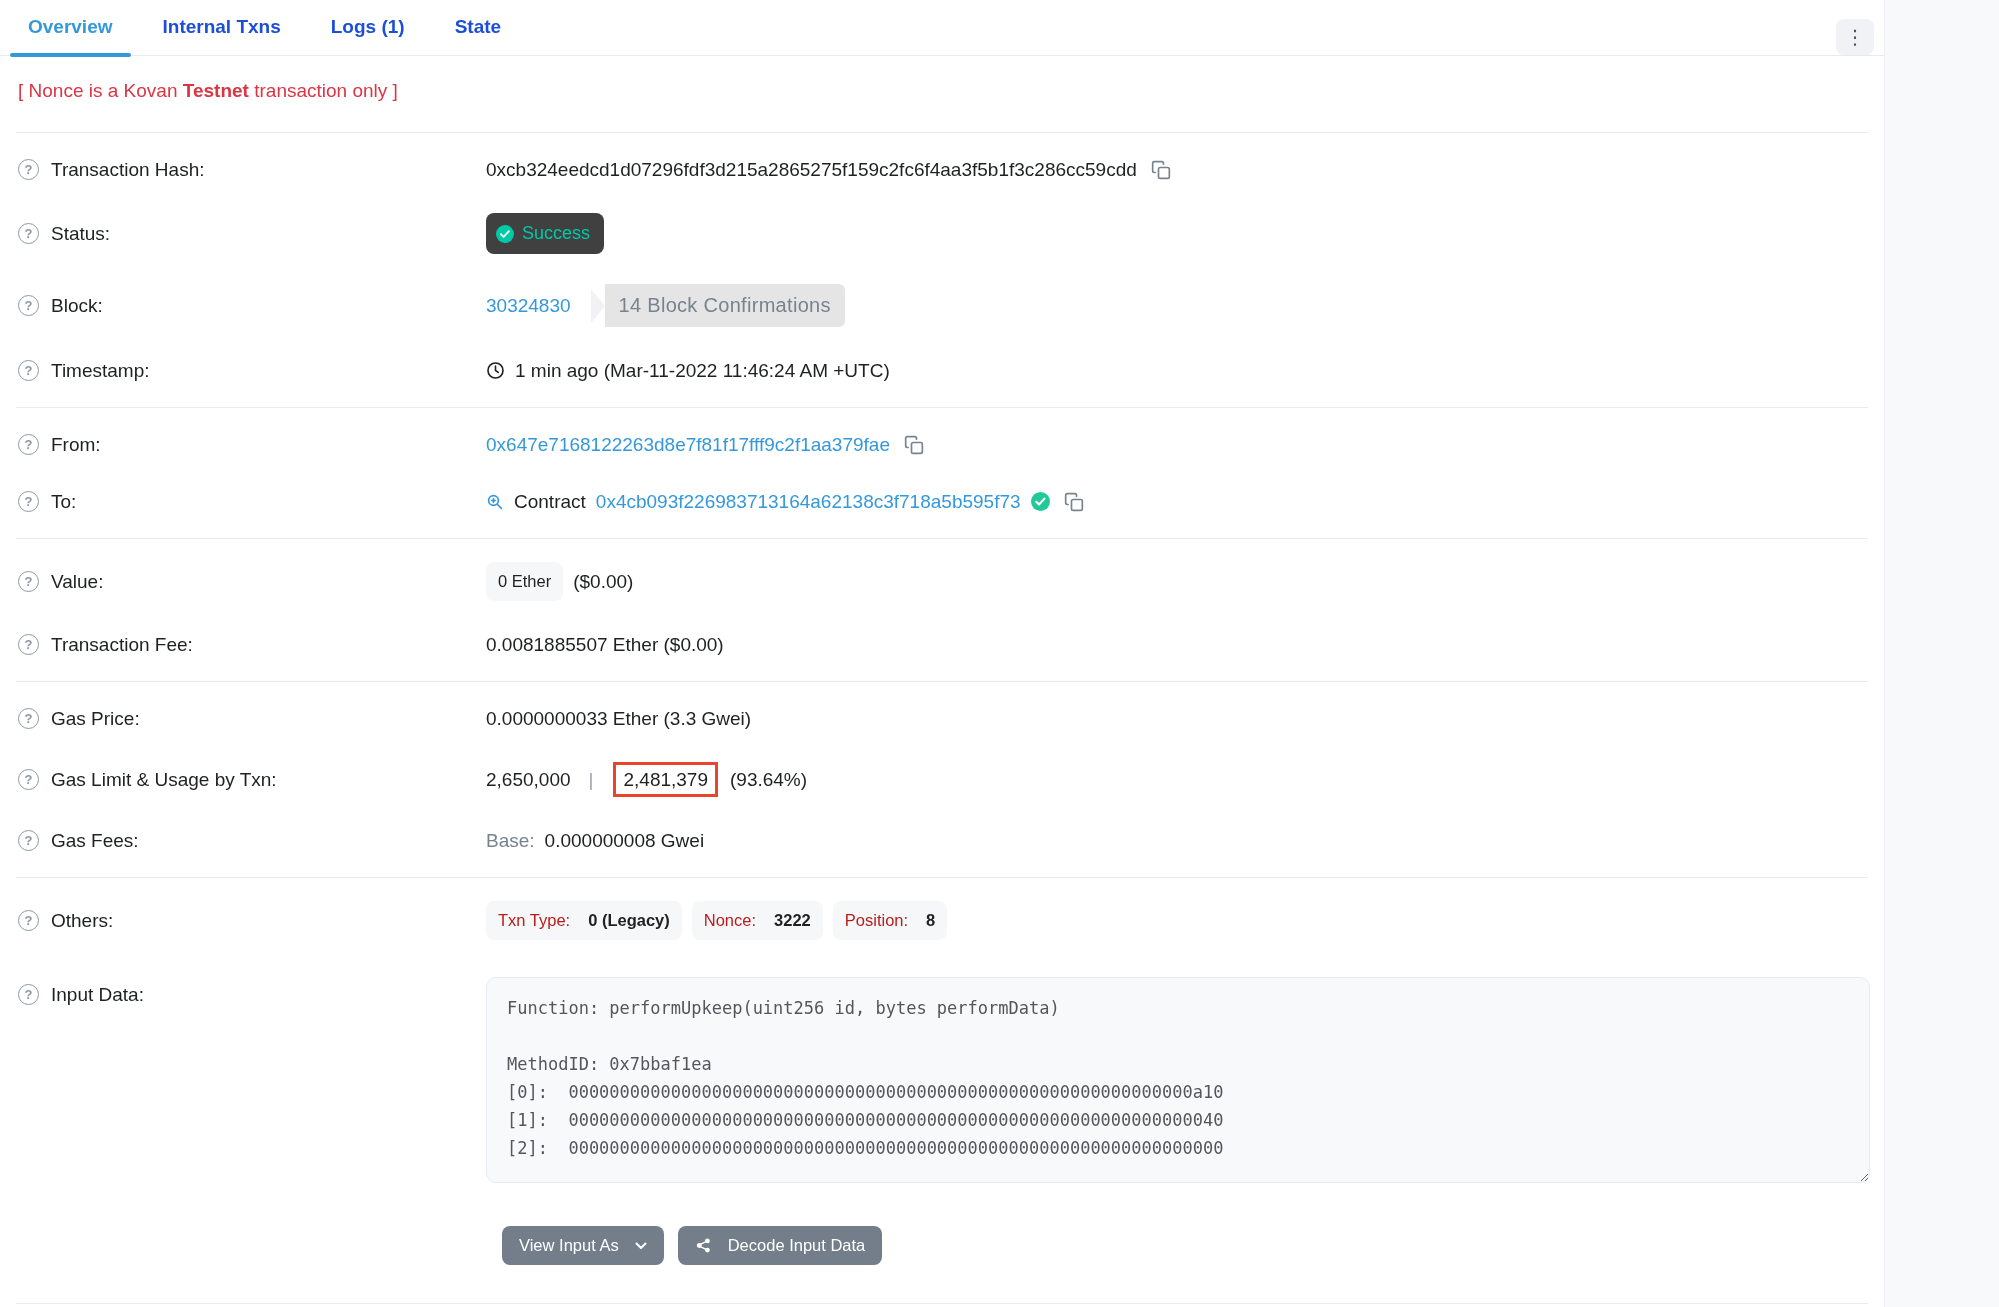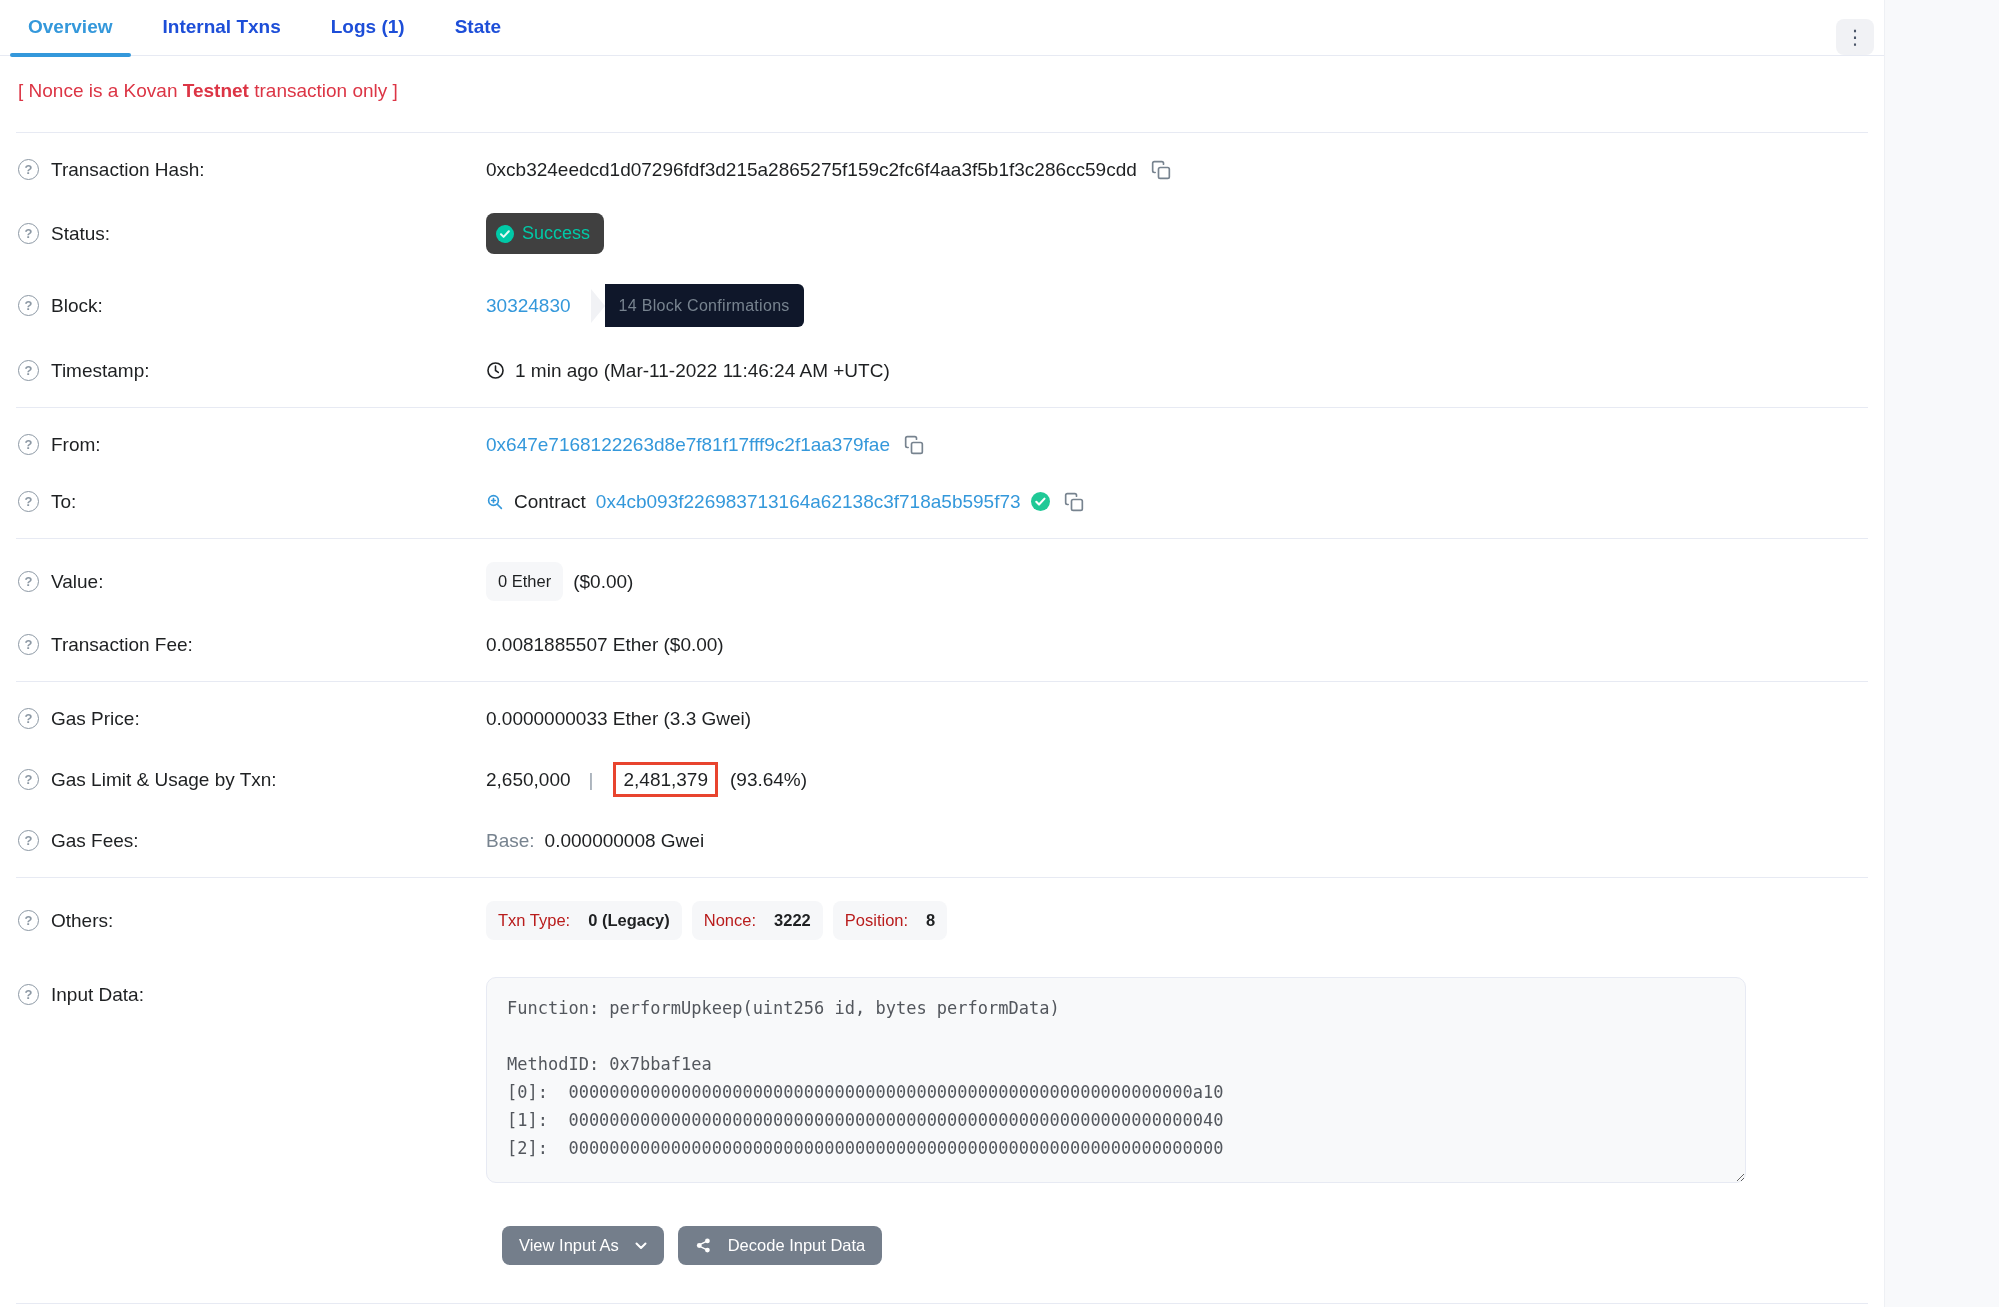--- a/index.html
+++ b/index.html
@@ -73,38 +73,38 @@
     border-radius: 8px; padding: 7px 14px 7px 10px; font-size: 18px;
   }
   
   .confirm-wrap { display: inline-flex; align-items: center; margin-left: 10px; }
   .confirm-arrow {
     width: 0; height: 0;
     border-top: 17px solid transparent; border-bottom: 17px solid transparent;
     border-left: 14px solid #f1f2f5;
   }
   .badge-confirm {
-    background: #0f172a; color: #77838f; font-size: 16px; letter-spacing: 0.3px;
+    background: #e5e5e5; color: #77838f; font-size: 20px; letter-spacing: 0.3px;
     padding: 8px 14px; border-radius: 0 6px 6px 0;
   }
   
   .pill {
     background: #f6f7f9; border-radius: 8px; padding: 6px 12px;
     font-size: 16.5px; color: #1e2022; display: inline-flex; gap: 6px; align-items: center;
   }
   .pill .pill-label { color: #b91c1c; }
   .pill .pill-value { font-weight: 700; margin-left: 12px; }
   .muted { color: #77838f; }
   .sep { color: #9aa4af; padding: 0 8px; }
   .red-box {
     border: 3px solid #e8442e; padding: 1px 7px; margin: 0 2px;
   }
   
   .inputdata-box {
-    width: 1260px; height: 206px; resize: both;
+    width: 1384px; height: 206px; resize: both;
     background: #f8f9fa; border: 1px solid #e7eaf3; border-radius: 10px;
     font-family: "DejaVu Sans Mono", "Liberation Mono", monospace;
     font-size: 17px; line-height: 28px; color: #53575d;
     padding: 16px 20px; white-space: pre; overflow: auto; outline: none;
   }
   .btn-row { display: flex; gap: 14px; padding: 28px 0 10px 486px; }
   .btn {
     background: #747e8b; color: #ffffff; border: none; border-radius: 8px;
     font-family: inherit; font-size: 16.5px; padding: 10px 17px;
     display: inline-flex; align-items: center; gap: 16px; cursor: pointer;

